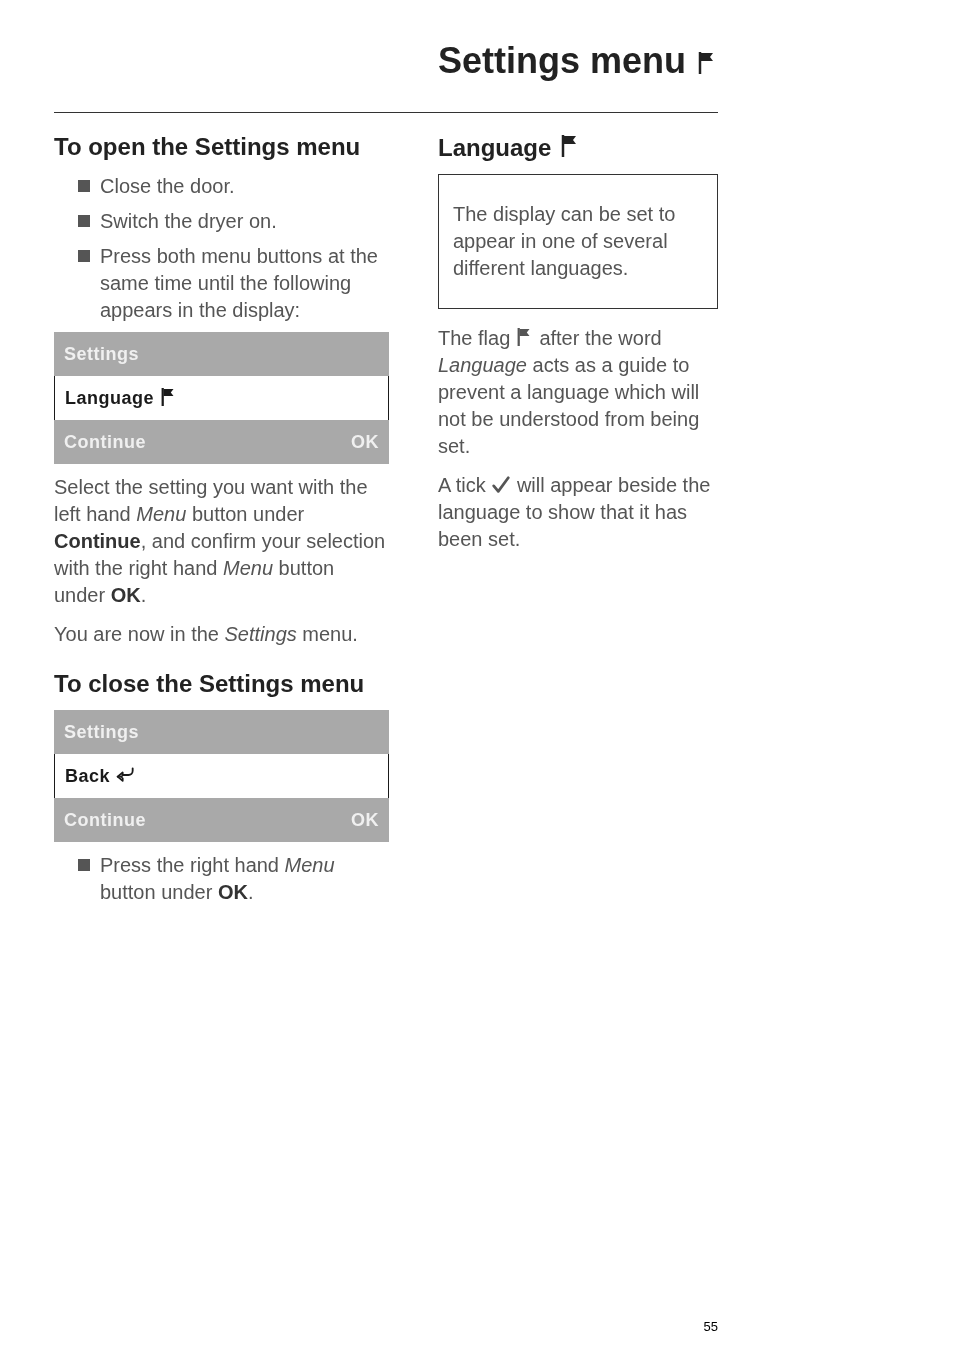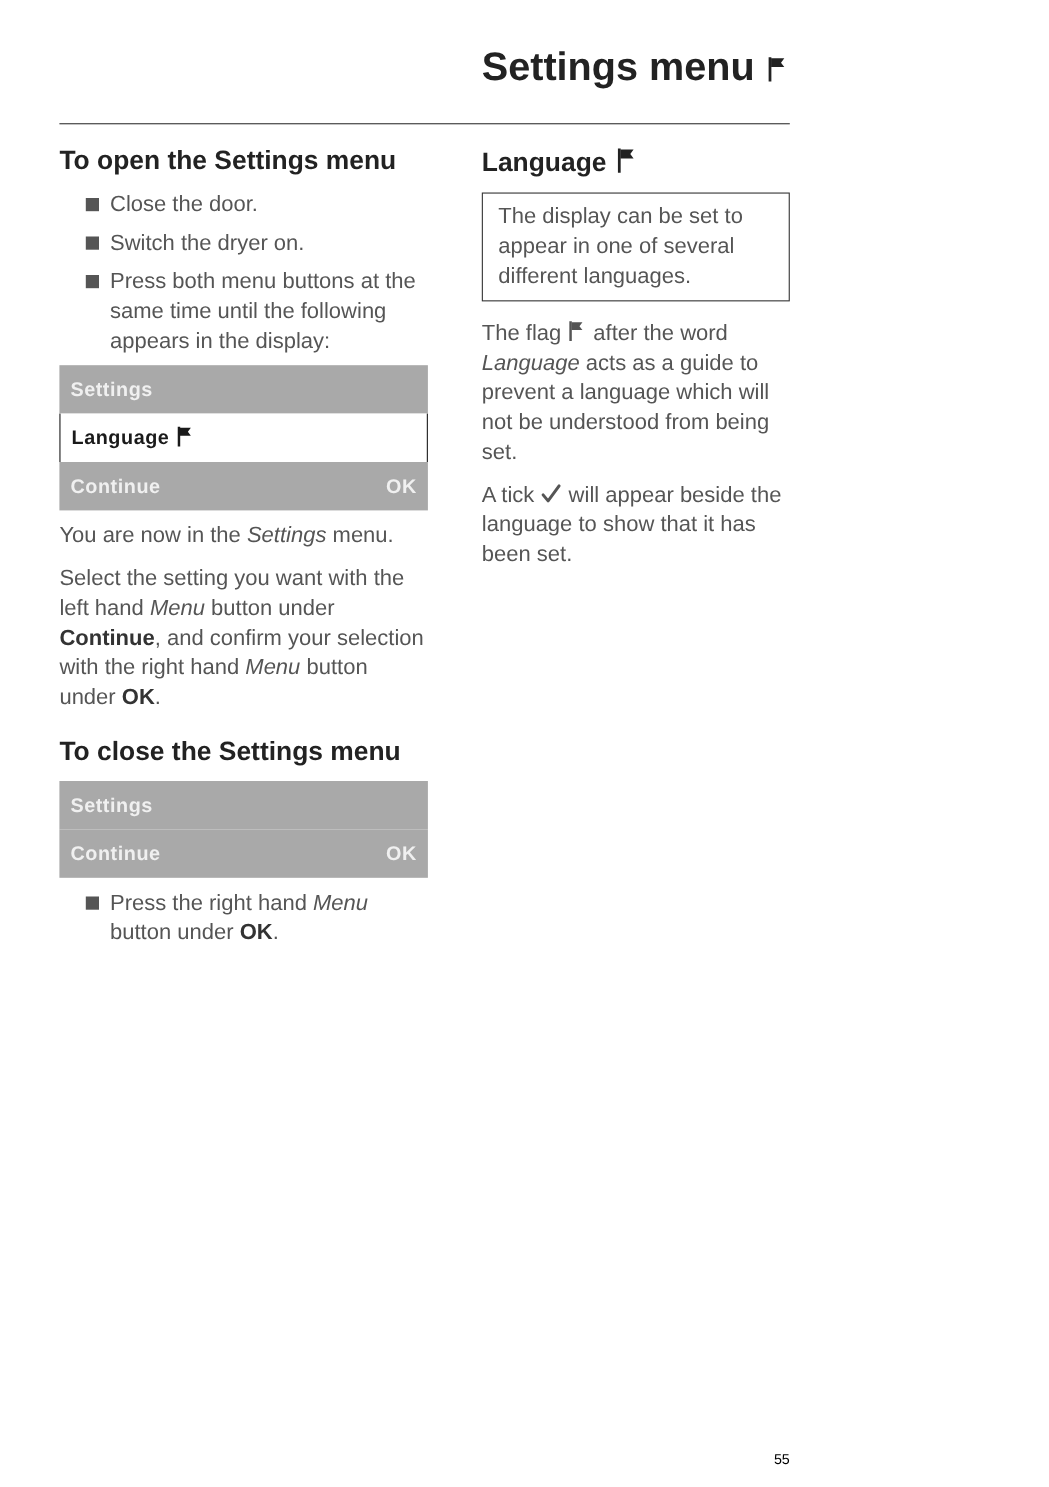--- a/index.html
+++ b/index.html
@@ -15,21 +15,21 @@
   .bullet .sq { width: 12px; height: 12px; background: #555; flex: 0 0 12px; margin-top: 7px; }
   .bullet .txt { font-size: 20px; color: #555; line-height: 1.35; }
   .lcd { width: 335px; margin-bottom: 10px; }
   .lcd-row { height: 44px; display: flex; align-items: center; padding: 0 10px; font-family: Verdana, sans-serif; font-size: 18px; font-weight: bold; letter-spacing: 0.5px; }
   .lcd-grey { background: #a9a9a9; color: #f0f0f0; }
   .lcd-white { background: #fff; color: #1a1a1a; border-left: 1.5px solid #1a1a1a; border-right: 1.5px solid #1a1a1a; }
   .lcd-grey-bottom { background: #a9a9a9; color: #f0f0f0; justify-content: space-between; }
   .ok { font-size: 18px; }
   .italic { font-style: italic; }
   .bold { font-weight: bold; color: #333; }
-  .box { border: 1.5px solid #333; padding: 8px 14px; margin-bottom: 16px; }
+  .box { border: 1.5px solid #333; padding: 26px 14px; margin-bottom: 16px; }
   .pagenum { position: absolute; bottom: 18px; right: 54px; font-size: 13px; color: #000000; }
   svg.flag { width: 18px; height: 20px; vertical-align: -2px; }
   svg.flag-lg { width: 22px; height: 26px; vertical-align: -3px; }
   svg.tri { width: 14px; height: 14px; vertical-align: -1px; }
   svg.tick { width: 20px; height: 20px; vertical-align: -3px; }
   svg.back { width: 20px; height: 18px; vertical-align: -2px; }
   .inline-svg { display: inline-block; }
 </style>
 </head>
 <body>
@@ -76,31 +76,42 @@
               </svg>
           </span>
         </div>
         <div class="lcd-row lcd-grey-bottom">
           <span>Continue</span>
           <span class="ok">OK</span>
         </div>
       </div>
 
       <div class="para">
-        <span>You are now in the </span><span class="italic">Settings</span><span> menu.</span>
+        <span>Select the setting you want with the left hand </span><span class="italic">Menu</span><span> button under </span><span class="bold">Continue</span><span>, and confirm your selection with the right hand </span><span class="italic">Menu</span><span> button under </span><span class="bold">OK</span><span>.</span>
       </div>
 
       <div class="para">
-        <span>Select the setting you want with the left hand </span><span class="italic">Menu</span><span> button under </span><span class="bold">Continue</span><span>, and confirm your selection with the right hand </span><span class="italic">Menu</span><span> button under </span><span class="bold">OK</span><span>.</span>
+        <span>You are now in the </span><span class="italic">Settings</span><span> menu.</span>
       </div>
 
       <div class="h2" style="margin-top:22px">To close the Settings menu</div>
 
       <div class="lcd">
         <div class="lcd-row lcd-grey">Settings</div>
+        <div class="lcd-row lcd-white">
+          <span>Back</span>
+          <span style="width:6px"></span>
+          <span class="inline-svg">
+            <svg class="back" viewBox="0 0 24 20">
+                <path d="M2 12 l6 -5 v3 h7 a5 5 0 0 0 5 -5 v-3" stroke="#1a1a1a" stroke-width="2.2" fill="none" stroke-linecap="round" stroke-linejoin="round"></path>
+                <path d="M2 12 l6 5 v-3" stroke="#1a1a1a" stroke-width="2.2" fill="none" stroke-linecap="round" stroke-linejoin="round"></path>
+                <path d="M8 10 l-6 2 l6 2 z" fill="#1a1a1a"></path>
+              </svg>
+          </span>
+        </div>
         <div class="lcd-row lcd-grey-bottom">
           <span>Continue</span>
           <span class="ok">OK</span>
         </div>
       </div>
 
       <div class="bullet">
         <div class="sq"></div>
         <div class="txt">
           <span>Press the right hand </span><span class="italic">Menu</span><span> button under </span><span class="bold">OK</span><span>.</span>

